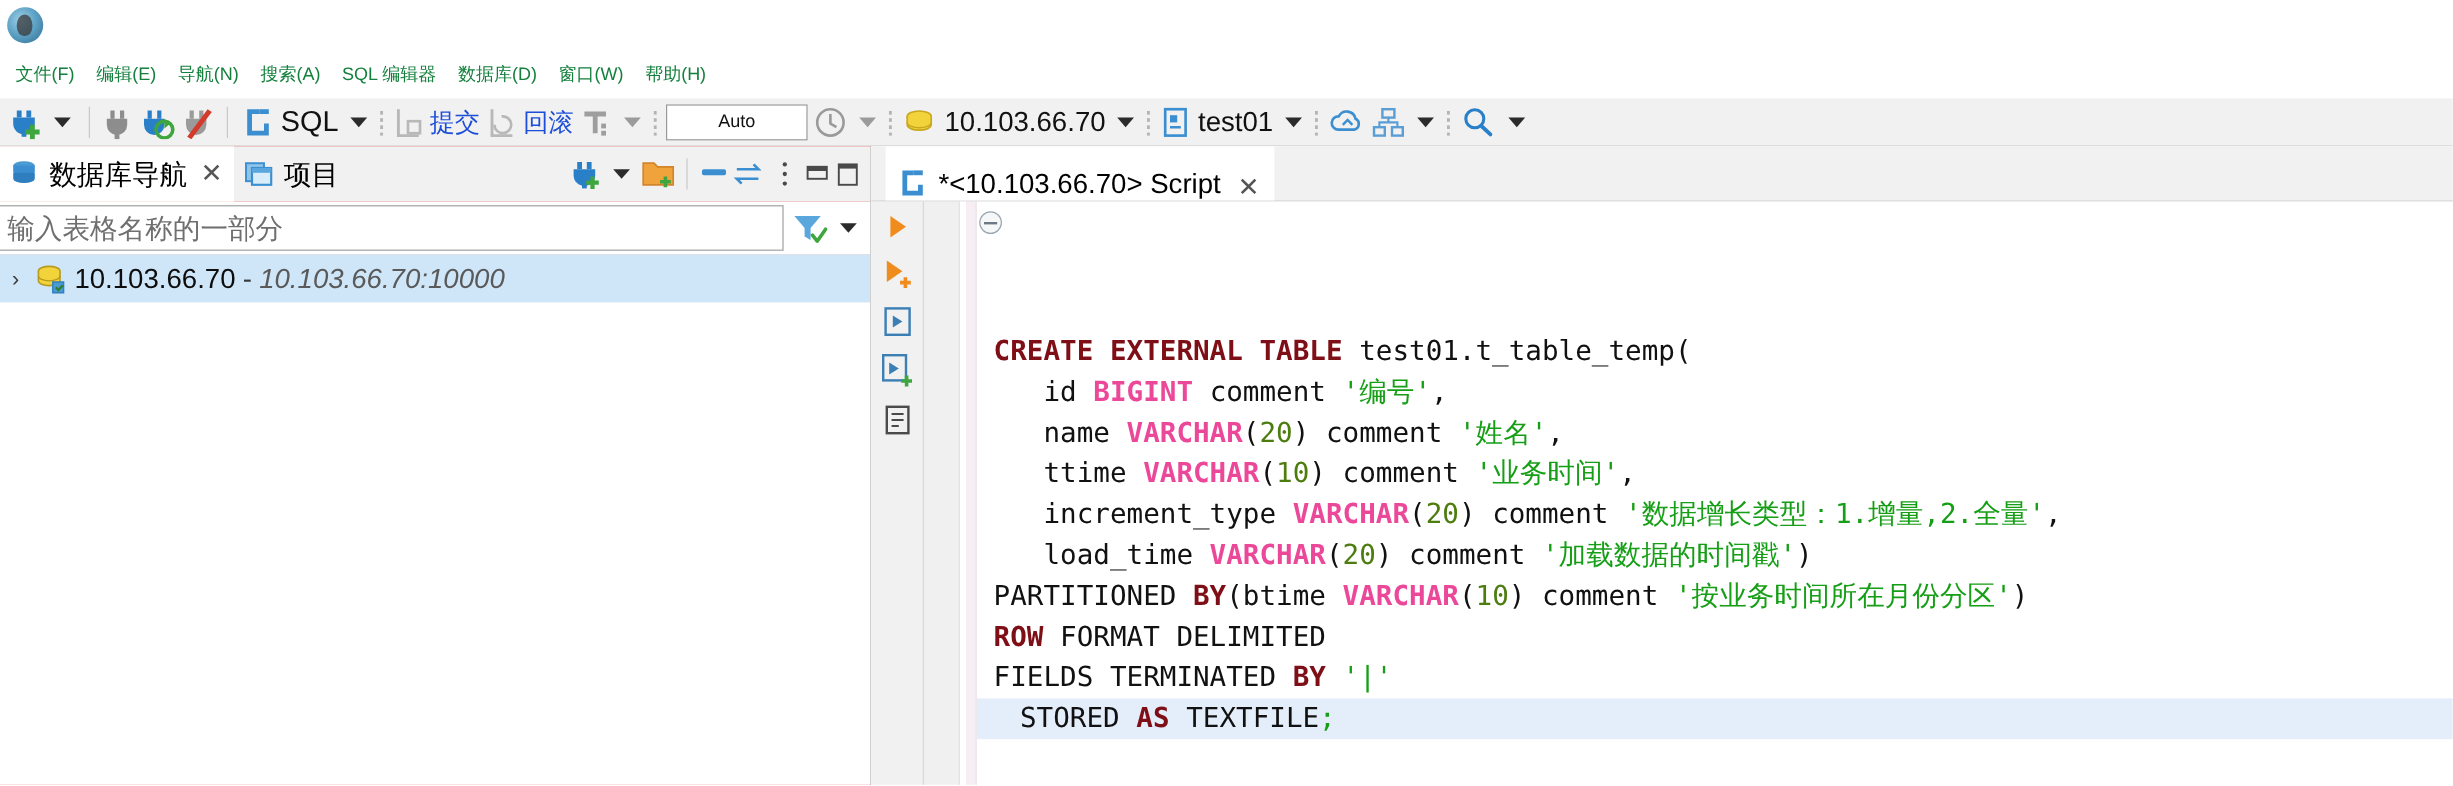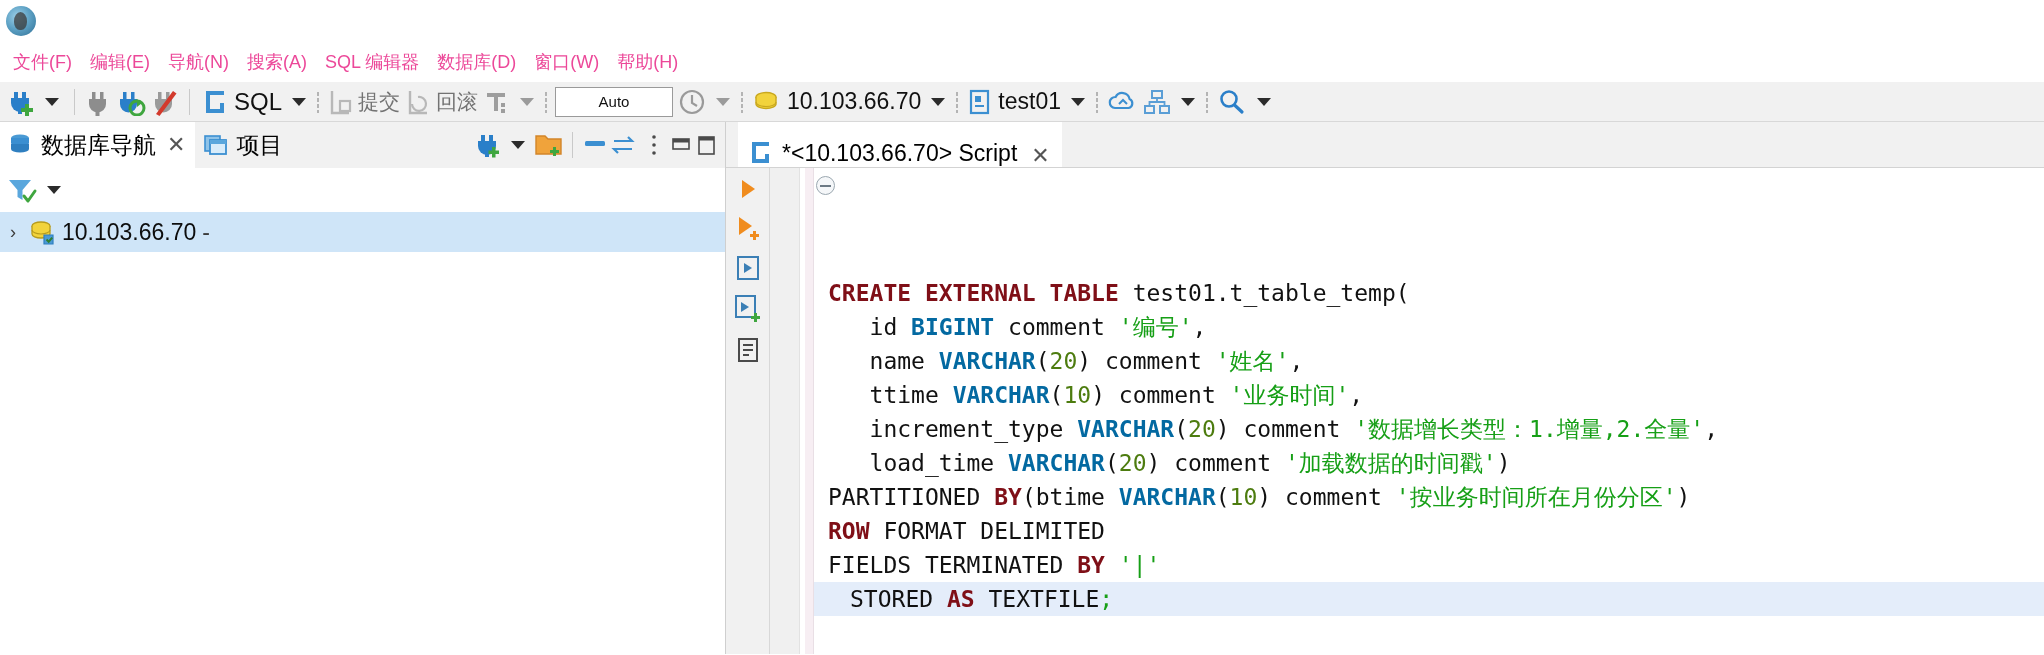--- a/index.html
+++ b/index.html
@@ -47,22 +47,22 @@
 
   
   #menubar {
     height: 40px;
     background: #ffffff;
     display: flex;
     align-items: center;
     padding-left: 4px;
   }
   .menu-item {
-    font-size: 18px;
-    color: #ec4899;
+    font-size: 15px;
+    color: #15803d;
     padding: 2px 9px;
     white-space: nowrap;
     cursor: default;
   }
 
   
   #toolbar {
     height: 40px;
     background: #f1f1f1;
     border-bottom: 1px solid #d8d8d8;
@@ -91,21 +91,21 @@
     height: 32px;
     padding: 0 3px;
     cursor: default;
     white-space: nowrap;
   }
   .tb-label {
     font-size: 21px;
     color: #222;
     margin-left: 4px;
   }
-  .tb-label.dim { color: #737373; text-align: center; }
+  .tb-label.dim { color: #1d4ed8; text-align: center; }
   .tb-label.sqlbig { font-size: 24px; color:#111; margin-left: 5px;}
   .caret {
     width: 0; height: 0;
     border-left: 7px solid transparent;
     border-right: 7px solid transparent;
     border-top: 8px solid #2b2b2b;
     margin: 0 7px;
     flex: 0 0 auto;
   }
   .caret.dim { border-top-color: #9b9b9b; }
@@ -286,21 +286,21 @@
     border: 1px solid #9ba7b0;
     border-radius: 50%;
     background: #f5f7f9;
   }
   .fold-marker::after {
     content:"";
     position:absolute; left:3px; top:8px;
     width: 11px; height: 2px; background:#6d7a85;
   }
   .kw  { color: #7f0f17; font-weight: bold; }
-  .typ { color: #0369a1; font-weight: bold; }
+  .typ { color: #ec4899; font-weight: bold; }
   .str { color: #169f16; }
   .num { color: #4d7c0f; }
   .pl  { color: #111111; }
 </style>
 </head>
 <body>
 
 <div id="titlebar">
   <div id="app-icon"></div>
 </div>
@@ -558,20 +558,21 @@
         <span>
           <svg width="24" height="24" viewBox="0 0 24 24">
             <rect x="4" y="4" width="15" height="17" fill="none" stroke="#4a4a4a" stroke-width="1.6"></rect>
             <rect x="4" y="4" width="15" height="3.5" fill="#4a4a4a"></rect>
           </svg>
         </span>
       </div>
     </div>
 
     <div id="filter-row">
+      <input id="filter-input" type="text" placeholder="输入表格名称的一部分" style="">
       <div id="filter-tools">
         <span>
           <svg width="34" height="30" viewBox="0 0 34 30">
             <path d="M5 5 h22 l-8.5 10 v10 l-5 -3 v-7 z" fill="#5aa7dd"></path>
             <path d="M20 21 l4 5 l7 -10" fill="none" stroke="#3fa63f" stroke-width="3" stroke-linecap="round" stroke-linejoin="round"></path>
           </svg>
         </span>
         <span class="caret"></span>
       </div>
     </div>
@@ -583,20 +584,21 @@
           <svg width="30" height="28" viewBox="0 0 30 28">
             <ellipse cx="13" cy="8" rx="9" ry="4" fill="#f2d33c" stroke="#b79b1c" stroke-width="1.3"></ellipse>
             <path d="M4 8 v8 a9 4 0 0 0 18 0 v-8" fill="#f2d33c" stroke="#b79b1c" stroke-width="1.3"></path>
             <path d="M4 12 a9 4 0 0 0 18 0" fill="none" stroke="#b79b1c" stroke-width="1.1"></path>
             <path d="M16 17 h9 v9 h-9 z" fill="#4a9ad4" stroke="#2f7fc0" stroke-width="1.2"></path>
             <path d="M18.5 21.5 l2.2 2.2 l3.5 -4" fill="none" stroke="#2f7f2f" stroke-width="2"></path>
           </svg>
         </span>
         <span class="tree-label">10.103.66.70</span>
         <span class="tree-dash">-</span>
+        <span class="tree-sub">10.103.66.70:10000</span>
       </div>
     </div>
 
   </div>
 
   <div id="editor-panel">
 
     <div id="editor-tabs">
       <div class="etab">
         <span>

